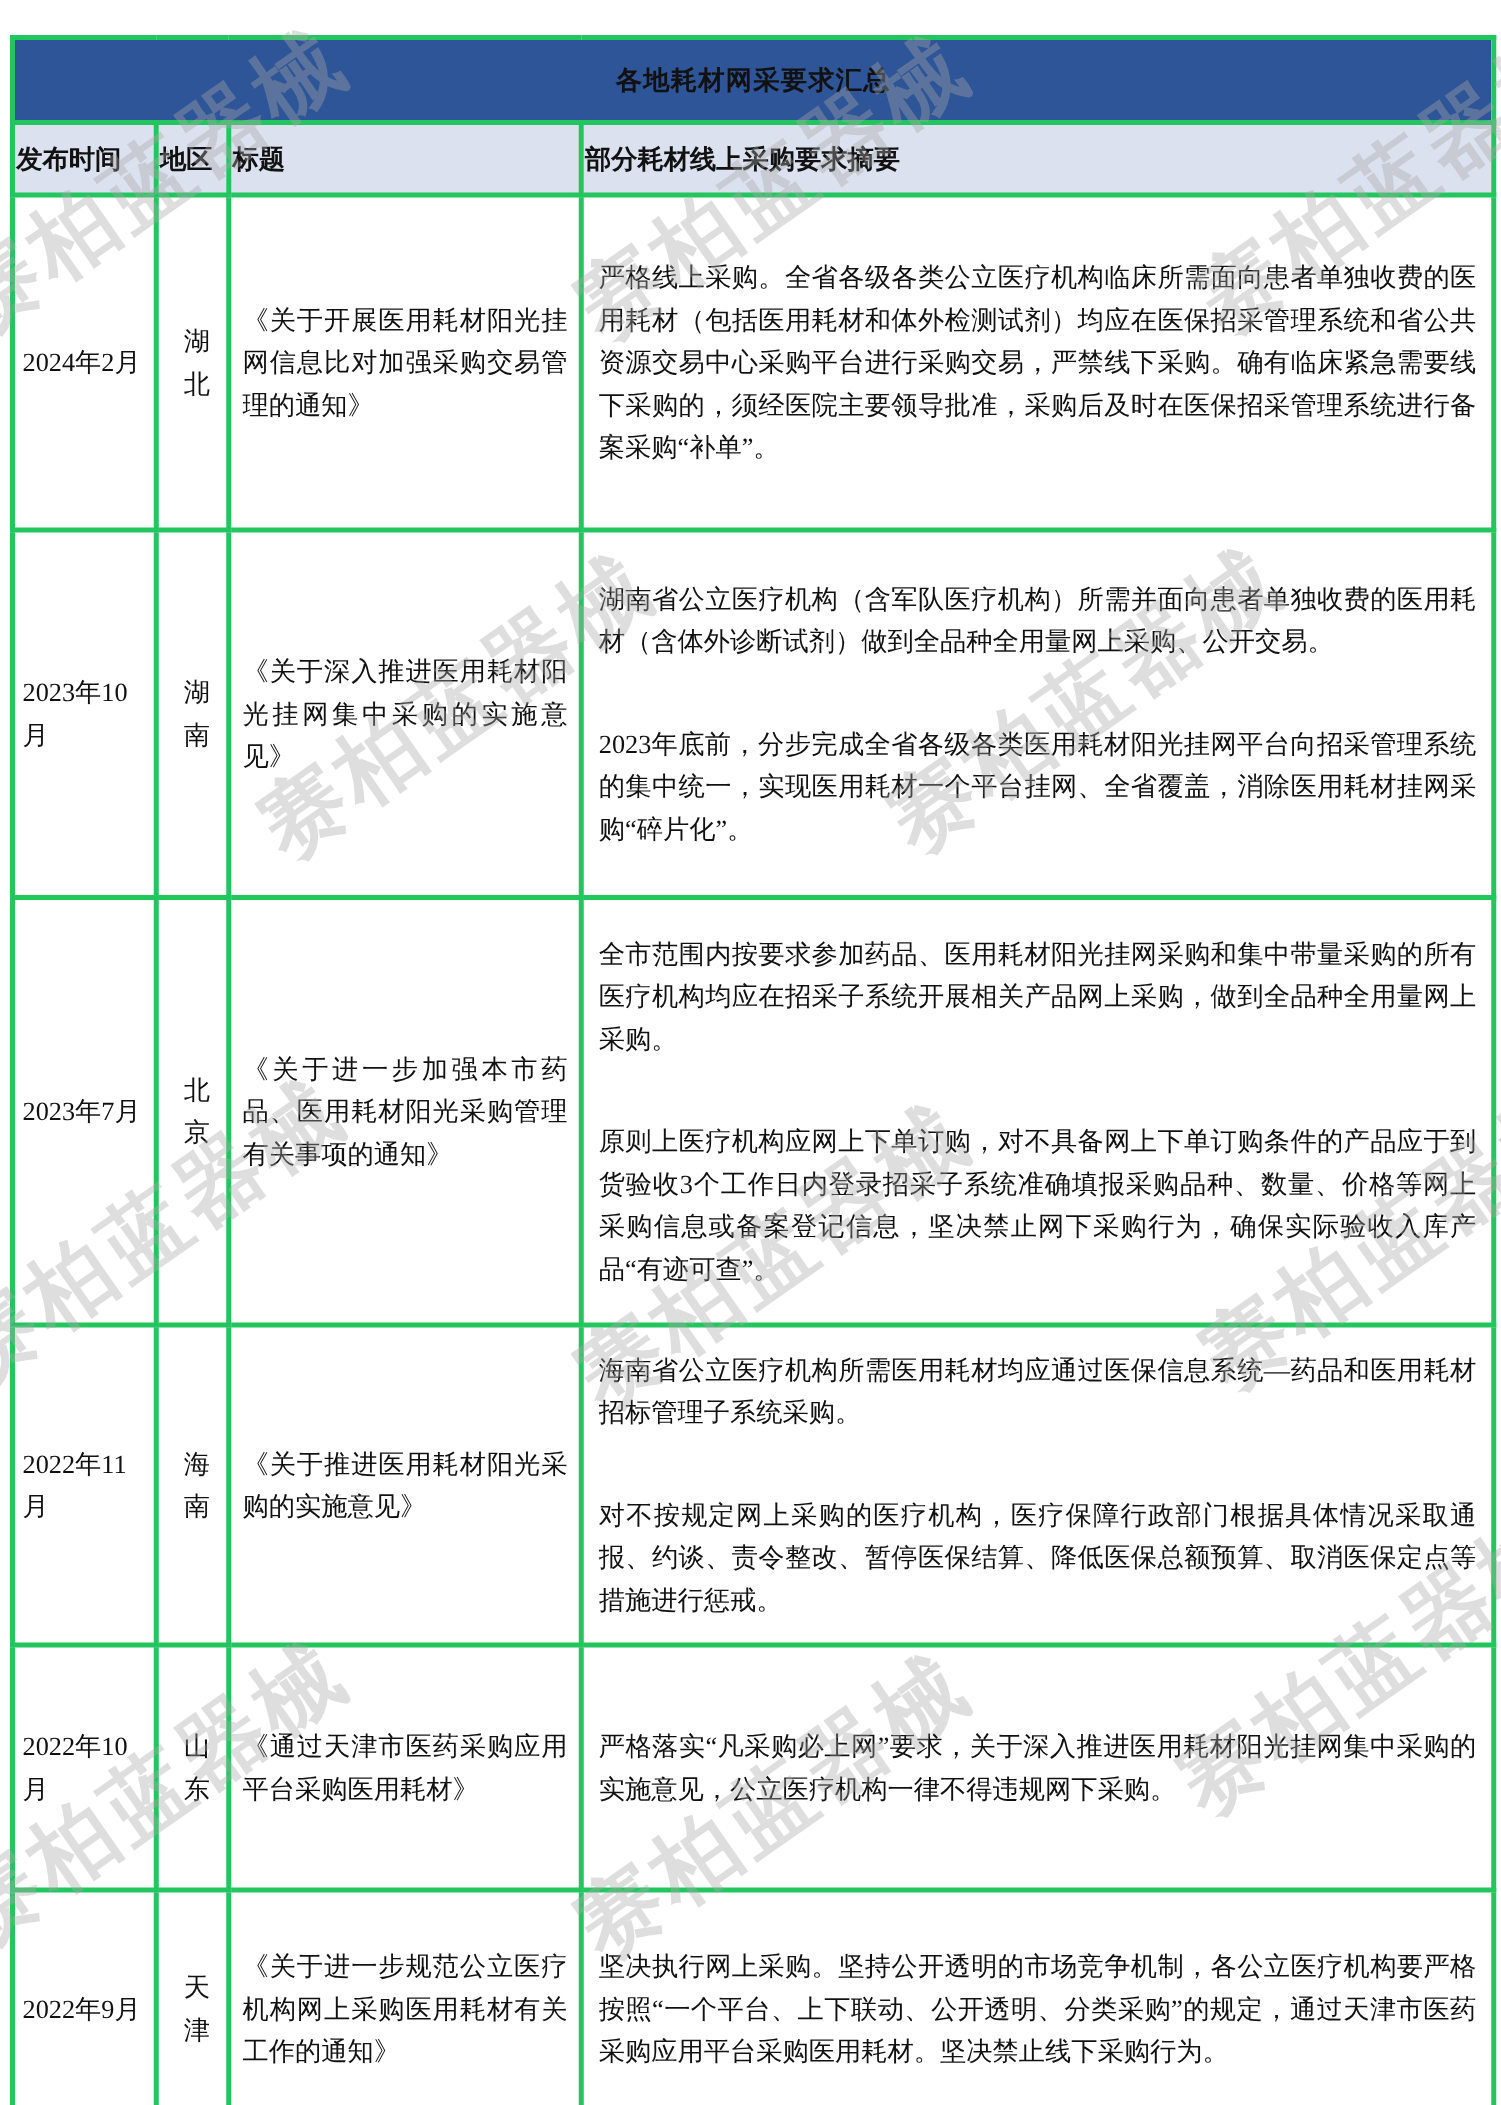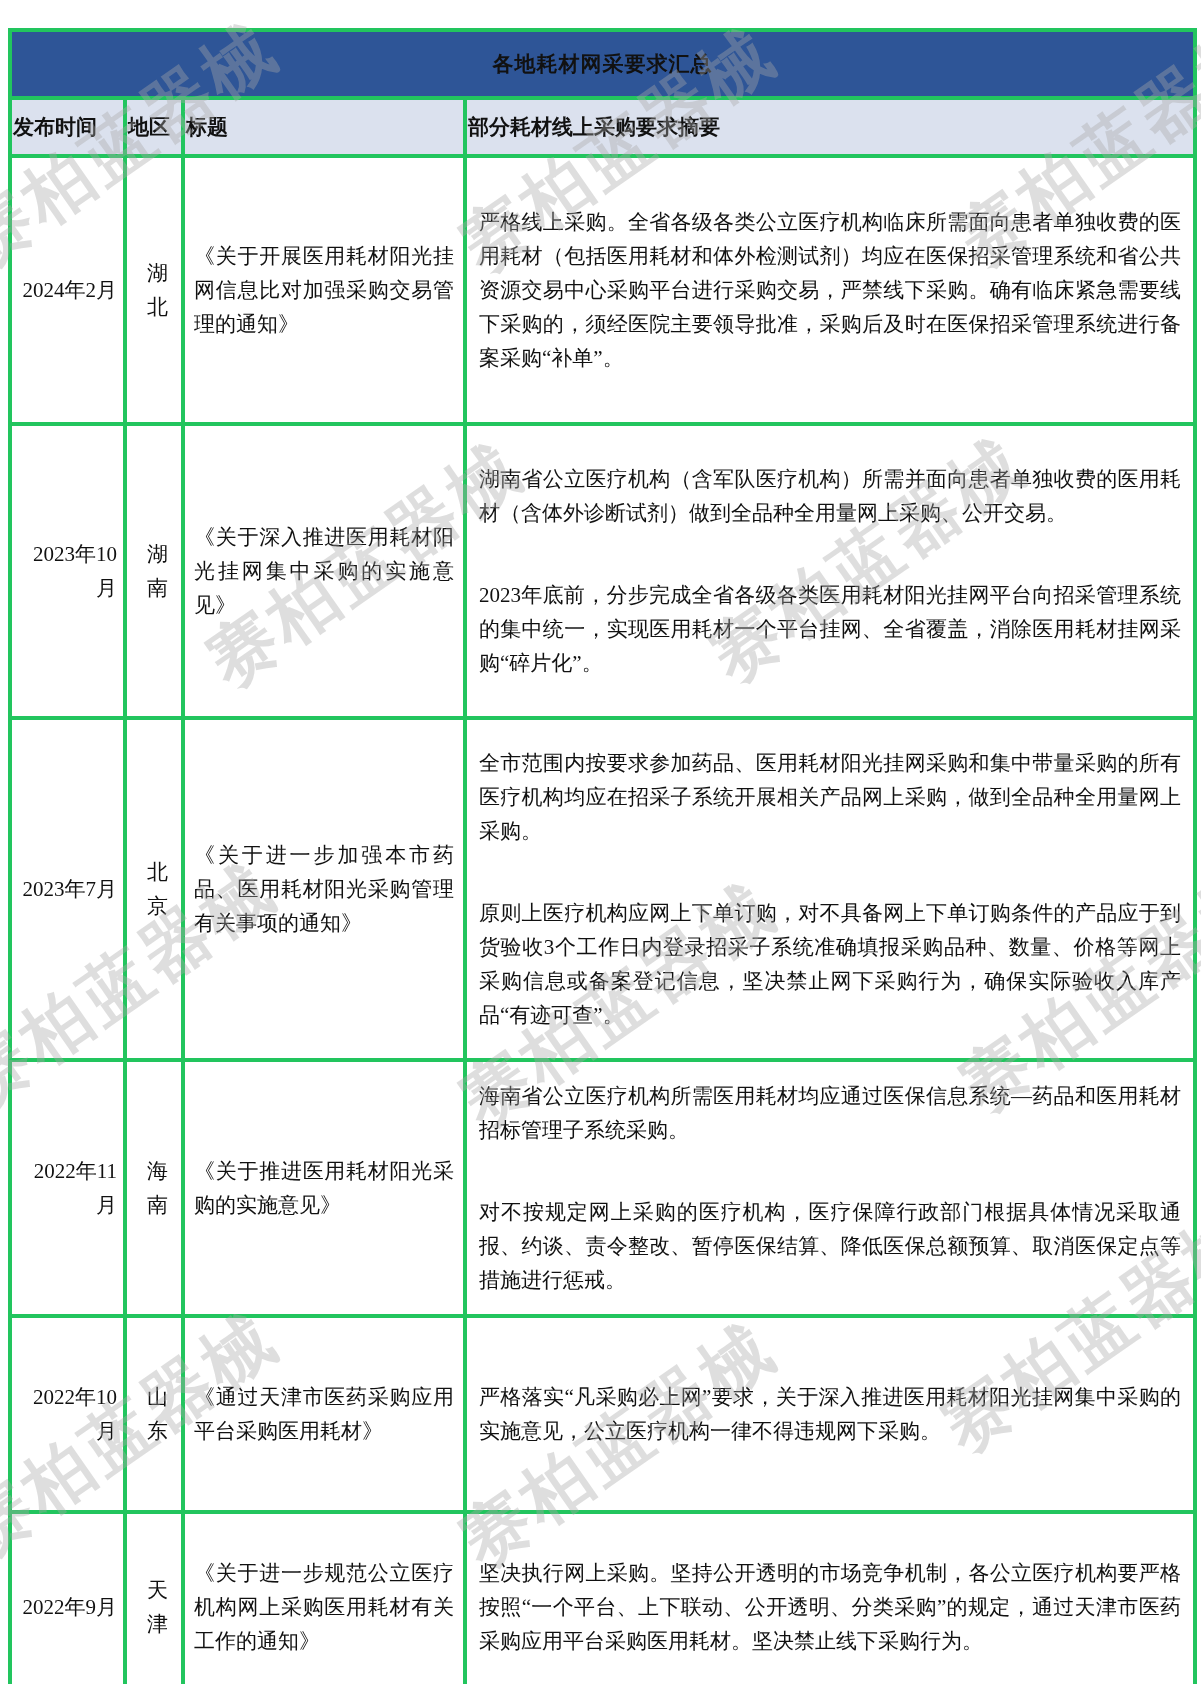--- a/index.html
+++ b/index.html
@@ -45,21 +45,21 @@
   }
   .header-row th {
     height: 52px;
     background: var(--header-bg, #dbe1ee);
     text-align: left;
     vertical-align: middle;
     font-weight: bold;
     font-size: 21px;
   }
   td.cell-date {
-    text-align: right;
+    text-align: left;
     vertical-align: middle;
     padding: 14px 6px;
     line-height: 34px;
   }
   td.cell-region {
     text-align: center;
     vertical-align: middle;
     padding: 2px 20px;
     line-height: 34px;
   }

